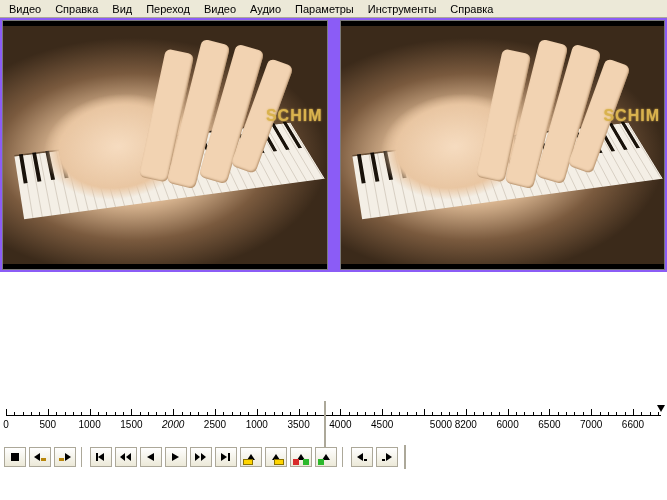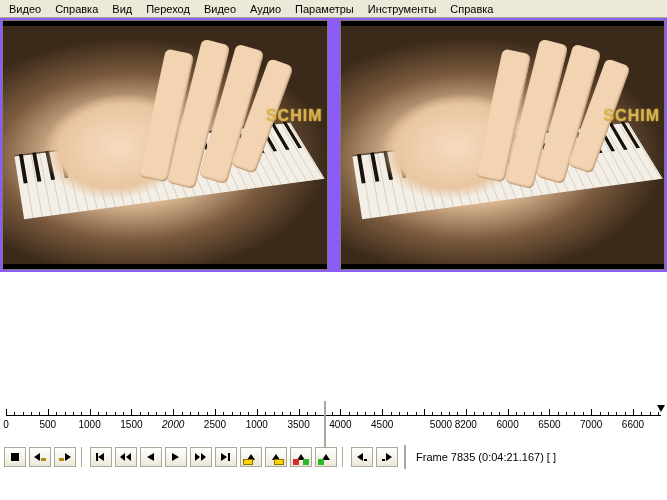--- a/index.html
+++ b/index.html
@@ -278,14 +278,13 @@
         <rect x="7" y="6" width="3" height="2" fill="#000"></rect>
       </svg>
     </div>
   <div class="tbtn">
       <svg width="10" height="8">
         <rect x="0" y="6" width="3" height="2" fill="#000"></rect>
         <polygon points="4,0 10,4 4,8" fill="#000"></polygon>
       </svg>
     </div>
   <div class="vsep"></div>
-  <div class="status-text">Frame 7835 (0:04:21.167) [ ]</div>
 </div>
 
 </body></html>

